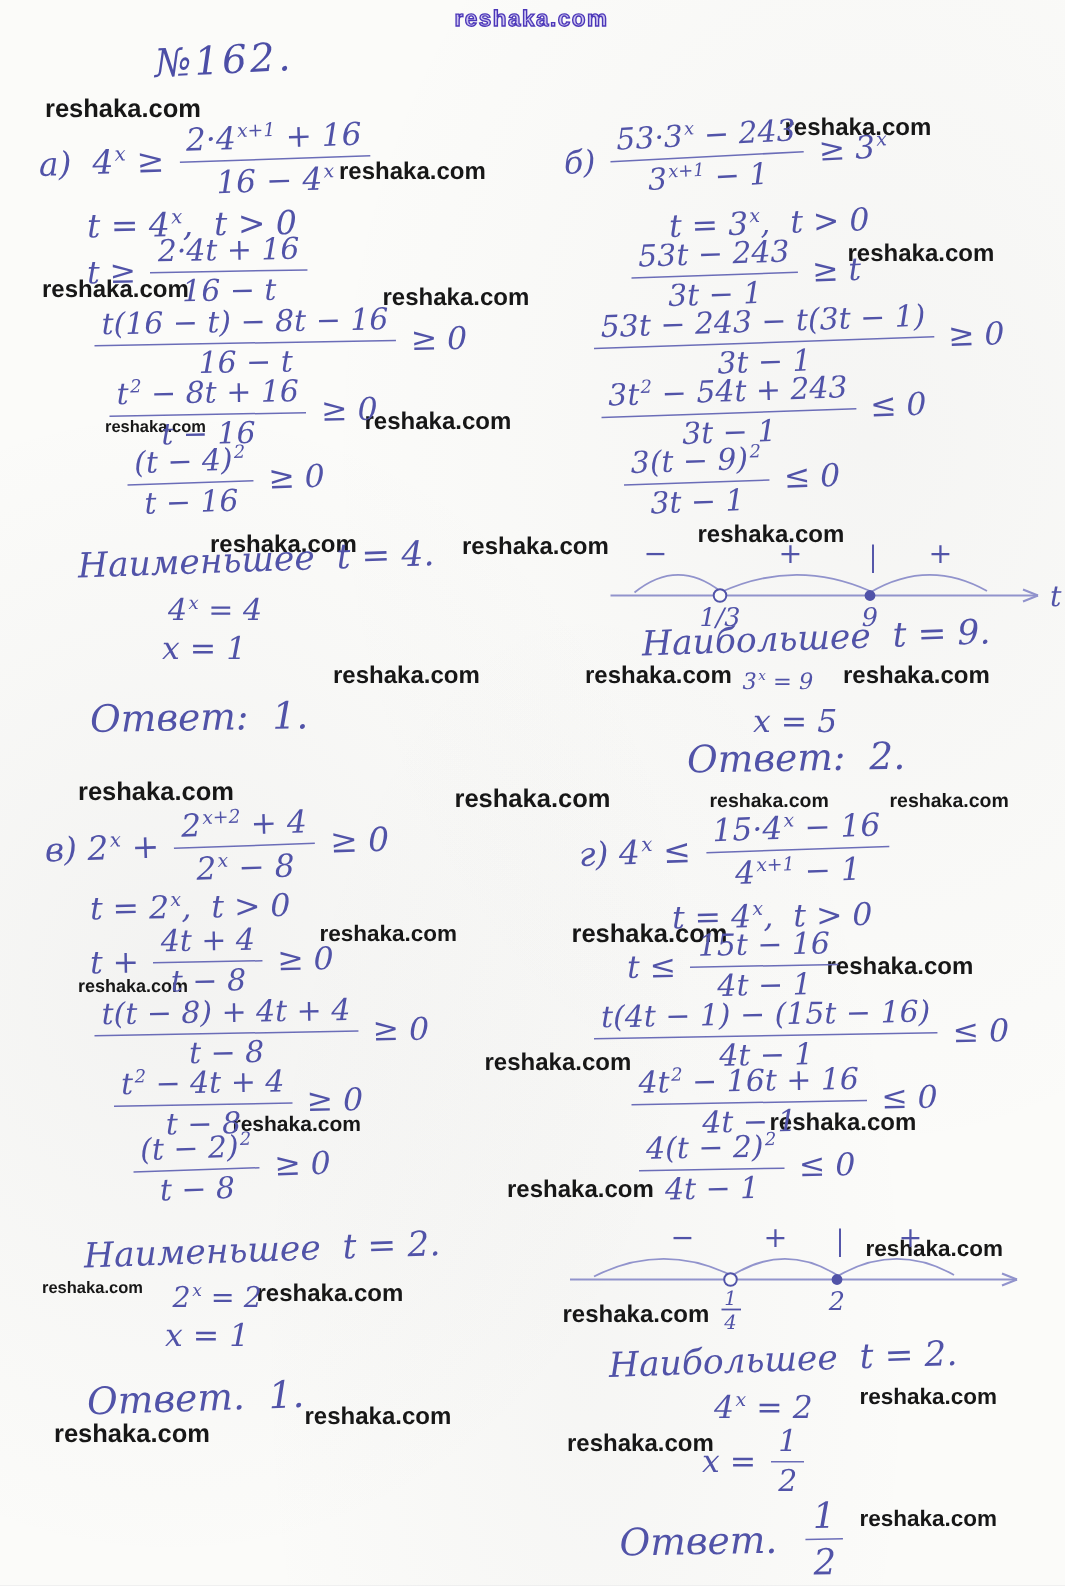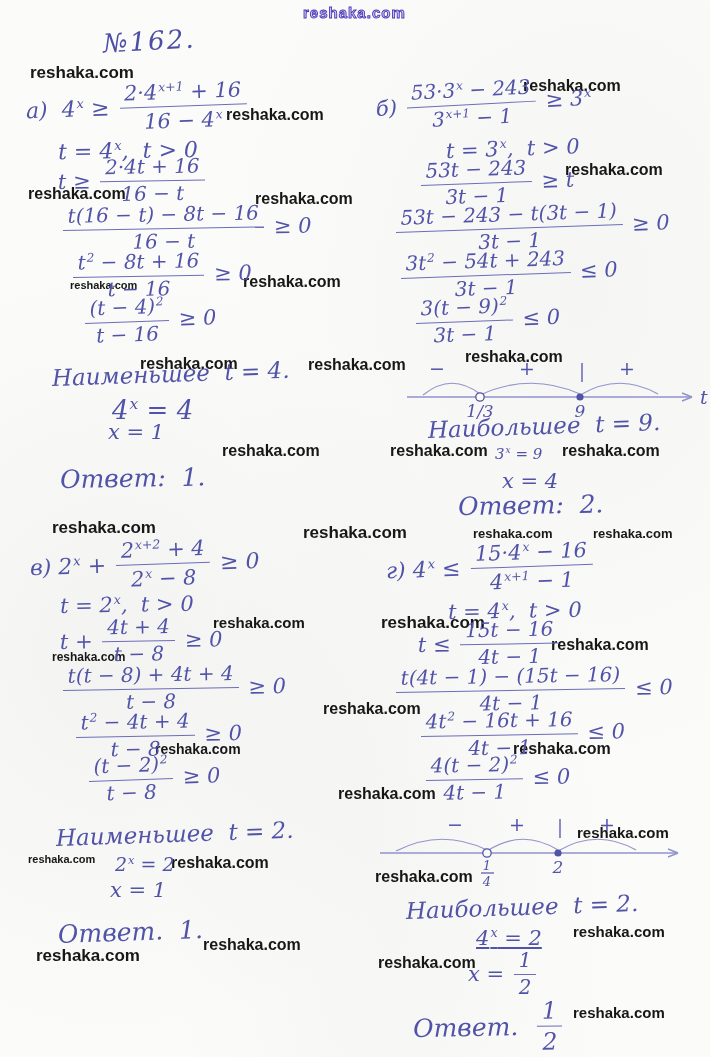--- a/index.html
+++ b/index.html
@@ -82,51 +82,51 @@
       <div class="wm" style="left: 573px; top: 1005px; font-size: 15px;">reshaka.com</div>
     </div>
   <div id="math-layer">
       <div class="mline" style="left: 26px; top: 85px; font-size: 22px; transform: rotate(-2deg);"><span class="seg">а)  4<sup>x</sup> ≥ </span><span class="frac"><span class="num"><span class="seg">2·4<sup>x+1</sup> + 16</span></span><span class="den"><span class="seg">16 − 4<sup>x</sup></span></span></span></div>
       <div class="mline" style="left: 58px; top: 140px; font-size: 22px; transform: rotate(-1deg);"><span class="seg">t = 4<sup>x</sup>,  t &gt; 0</span></div>
       <div class="mline" style="left: 58px; top: 158px; font-size: 21px; transform: rotate(-1deg);"><span class="seg">t ≥ </span><span class="frac"><span class="num"><span class="seg">2·4t + 16</span></span><span class="den"><span class="seg">16 − t</span></span></span></div>
       <div class="mline" style="left: 60px; top: 206px; font-size: 21px; transform: rotate(-1deg);"><span class="frac"><span class="num"><span class="seg">t(16 − t) − 8t − 16</span></span><span class="den"><span class="seg">16 − t</span></span></span><span class="seg"> ≥ 0</span></div>
       <div class="mline" style="left: 70px; top: 252px; font-size: 21px; transform: rotate(-1deg);"><span class="frac"><span class="num"><span class="seg">t<sup>2</sup> − 8t + 16</span></span><span class="den"><span class="seg">t − 16</span></span></span><span class="seg"> ≥ 0</span></div>
       <div class="mline" style="left: 82px; top: 298px; font-size: 21px; transform: rotate(-2deg);"><span class="frac"><span class="num"><span class="seg">(t − 4)<sup>2</sup></span></span><span class="den"><span class="seg">t − 16</span></span></span><span class="seg"> ≥ 0</span></div>
       <div class="mline" style="left: 52px; top: 366px; font-size: 23px; transform: rotate(-2deg);"><span class="seg">Наименьшее  t = 4.</span></div>
-      <div class="mline" style="left: 112px; top: 396px; font-size: 26px;"><span class="seg">4<sup>x</sup> = 4</span></div>
+      <div class="mline" style="left: 112px; top: 396px; font-size: 20px;"><span class="seg">4<sup>x</sup> = 4</span></div>
       <div class="mline" style="left: 108px; top: 421px; font-size: 21px;"><span class="seg">x = 1</span></div>
       <div class="mline" style="left: 60px; top: 466px; font-size: 25px; transform: rotate(-1deg);"><span class="seg">Ответ:  1.</span></div>
       <div class="mline" style="left: 376px; top: 84px; font-size: 21px; transform: rotate(-3deg);"><span class="seg">б) </span><span class="frac"><span class="num"><span class="seg">53·3<sup>x</sup> − 243</span></span><span class="den"><span class="seg">3<sup>x+1</sup> − 1</span></span></span><span class="seg"> ≥ 3<sup>x</sup></span></div>
       <div class="mline" style="left: 446px; top: 139px; font-size: 21px; transform: rotate(-2deg);"><span class="seg">t = 3<sup>x</sup>,  t &gt; 0</span></div>
       <div class="mline" style="left: 418px; top: 161px; font-size: 21px; transform: rotate(-2deg);"><span class="frac"><span class="num"><span class="seg">53t − 243</span></span><span class="den"><span class="seg">3t − 1</span></span></span><span class="seg"> ≥ t</span></div>
       <div class="mline" style="left: 393px; top: 208px; font-size: 21px; transform: rotate(-2deg);"><span class="frac"><span class="num"><span class="seg">53t − 243 − t(3t − 1)</span></span><span class="den"><span class="seg">3t − 1</span></span></span><span class="seg"> ≥ 0</span></div>
       <div class="mline" style="left: 398px; top: 253px; font-size: 21px; transform: rotate(-2deg);"><span class="frac"><span class="num"><span class="seg">3t<sup>2</sup> − 54t + 243</span></span><span class="den"><span class="seg">3t − 1</span></span></span><span class="seg"> ≤ 0</span></div>
       <div class="mline" style="left: 413px; top: 298px; font-size: 21px; transform: rotate(-2deg);"><span class="frac"><span class="num"><span class="seg">3(t − 9)<sup>2</sup></span></span><span class="den"><span class="seg">3t − 1</span></span></span><span class="seg"> ≤ 0</span></div>
       <div class="mline" style="left: 428px; top: 418px; font-size: 23px; transform: rotate(-2deg);"><span class="seg">Наибольшее  t = 9.</span></div>
       <div class="mline" style="left: 495px; top: 446px; font-size: 15px;"><span class="seg">3<sup>x</sup> = 9</span></div>
-      <div class="mline" style="left: 502px; top: 470px; font-size: 21px;"><span class="seg">x = 4</span></div>
+      <div class="mline" style="left: 502px; top: 470px; font-size: 21px;"><span class="seg">x = 5</span></div>
       <div class="mline" style="left: 458px; top: 493px; font-size: 25px; transform: rotate(-1deg);"><span class="seg">Ответ:  2.</span></div>
       <div class="mline" style="left: 30px; top: 542px; font-size: 22px; transform: rotate(-2deg);"><span class="seg">в) 2<sup>x</sup> + </span><span class="frac"><span class="num"><span class="seg">2<sup>x+2</sup> + 4</span></span><span class="den"><span class="seg">2<sup>x</sup> − 8</span></span></span><span class="seg"> ≥ 0</span></div>
       <div class="mline" style="left: 60px; top: 594px; font-size: 21px; transform: rotate(-1deg);"><span class="seg">t = 2<sup>x</sup>,  t &gt; 0</span></div>
       <div class="mline" style="left: 60px; top: 618px; font-size: 21px; transform: rotate(-1deg);"><span class="seg">t + </span><span class="frac"><span class="num"><span class="seg">4t + 4</span></span><span class="den"><span class="seg">t − 8</span></span></span><span class="seg"> ≥ 0</span></div>
       <div class="mline" style="left: 60px; top: 666px; font-size: 21px; transform: rotate(-1deg);"><span class="frac"><span class="num"><span class="seg">t(t − 8) + 4t + 4</span></span><span class="den"><span class="seg">t − 8</span></span></span><span class="seg"> ≥ 0</span></div>
       <div class="mline" style="left: 73px; top: 712px; font-size: 21px; transform: rotate(-1deg);"><span class="frac"><span class="num"><span class="seg">t<sup>2</sup> − 4t + 4</span></span><span class="den"><span class="seg">t − 8</span></span></span><span class="seg"> ≥ 0</span></div>
       <div class="mline" style="left: 86px; top: 756px; font-size: 21px; transform: rotate(-2deg);"><span class="frac"><span class="num"><span class="seg">(t − 2)<sup>2</sup></span></span><span class="den"><span class="seg">t − 8</span></span></span><span class="seg"> ≥ 0</span></div>
       <div class="mline" style="left: 56px; top: 826px; font-size: 23px; transform: rotate(-2deg);"><span class="seg">Наименьшее  t = 2.</span></div>
       <div class="mline" style="left: 115px; top: 854px; font-size: 19px;"><span class="seg">2<sup>x</sup> = 2</span></div>
       <div class="mline" style="left: 110px; top: 879px; font-size: 21px;"><span class="seg">x = 1</span></div>
       <div class="mline" style="left: 58px; top: 921px; font-size: 25px; transform: rotate(-2deg);"><span class="seg">Ответ.  1.</span></div>
       <div class="mline" style="left: 386px; top: 545px; font-size: 22px; transform: rotate(-2deg);"><span class="seg">г) 4<sup>x</sup> ≤ </span><span class="frac"><span class="num"><span class="seg">15·4<sup>x</sup> − 16</span></span><span class="den"><span class="seg">4<sup>x+1</sup> − 1</span></span></span></div>
       <div class="mline" style="left: 448px; top: 600px; font-size: 21px; transform: rotate(-1deg);"><span class="seg">t = 4<sup>x</sup>,  t &gt; 0</span></div>
       <div class="mline" style="left: 418px; top: 621px; font-size: 21px; transform: rotate(-1deg);"><span class="seg">t ≤ </span><span class="frac"><span class="num"><span class="seg">15t − 16</span></span><span class="den"><span class="seg">4t − 1</span></span></span></div>
       <div class="mline" style="left: 393px; top: 668px; font-size: 21px; transform: rotate(-1deg);"><span class="frac"><span class="num"><span class="seg">t(4t − 1) − (15t − 16)</span></span><span class="den"><span class="seg">4t − 1</span></span></span><span class="seg"> ≤ 0</span></div>
       <div class="mline" style="left: 418px; top: 711px; font-size: 21px; transform: rotate(-1deg);"><span class="frac"><span class="num"><span class="seg">4t<sup>2</sup> − 16t + 16</span></span><span class="den"><span class="seg">4t − 1</span></span></span><span class="seg"> ≤ 0</span></div>
       <div class="mline" style="left: 423px; top: 755px; font-size: 21px; transform: rotate(-1deg);"><span class="frac"><span class="num"><span class="seg">4(t − 2)<sup>2</sup></span></span><span class="den"><span class="seg">4t − 1</span></span></span><span class="seg"> ≤ 0</span></div>
       <div class="mline" style="left: 406px; top: 899px; font-size: 23px; transform: rotate(-2deg);"><span class="seg">Наибольшее  t = 2.</span></div>
-      <div class="mline" style="left: 476px; top: 926px; font-size: 21px; text-decoration: underline;"><span class="seg">4<sup>x</sup> = 2</span></div>
+      <div class="mline" style="left: 476px; top: 926px; font-size: 21px;"><span class="seg">4<sup>x</sup> = 2</span></div>
       <div class="mline" style="left: 468px; top: 950px; font-size: 21px;"><span class="seg">x = </span><span class="frac"><span class="num"><span class="seg">1</span></span><span class="den"><span class="seg">2</span></span></span></div>
       <div class="mline" style="left: 413px; top: 1000px; font-size: 25px; transform: rotate(-1deg);"><span class="seg">Ответ.  </span><span class="frac"><span class="num"><span class="seg">1</span></span><span class="den"><span class="seg">2</span></span></span></div>
     </div>
   <svg id="axes" width="710" height="1057" viewBox="0 0 710 1057">
       <line x1="407" y1="397" x2="692" y2="397" stroke="#9193cc" stroke-width="1.4"></line>
       <line x1="682" y1="393" x2="692" y2="397" stroke="#9193cc" stroke-width="1.4"></line>
       <line x1="682" y1="401" x2="692" y2="397" stroke="#9193cc" stroke-width="1.4"></line>
       <path d="M 423 395 Q 451.5 372 480 394" stroke="#9193cc" stroke-width="1.2" fill="none"></path>
       <path d="M 480 395 Q 530 372 580 394" stroke="#9193cc" stroke-width="1.2" fill="none"></path>
       <path d="M 580 395 Q 619 372 658 394" stroke="#9193cc" stroke-width="1.2" fill="none"></path>

